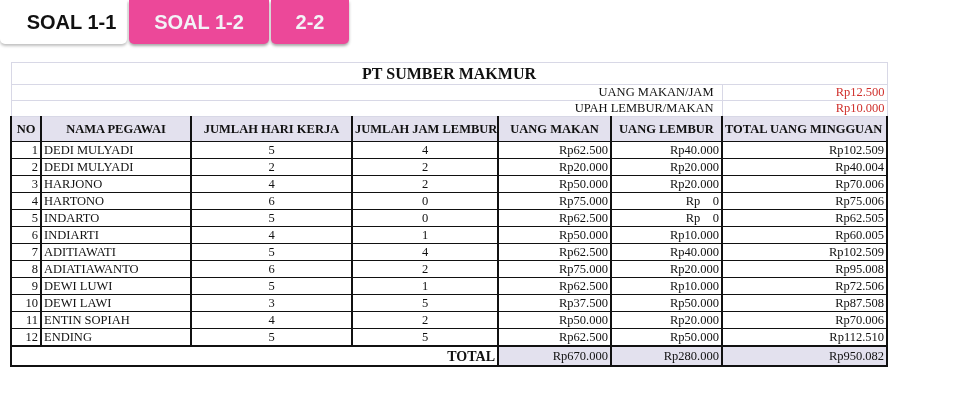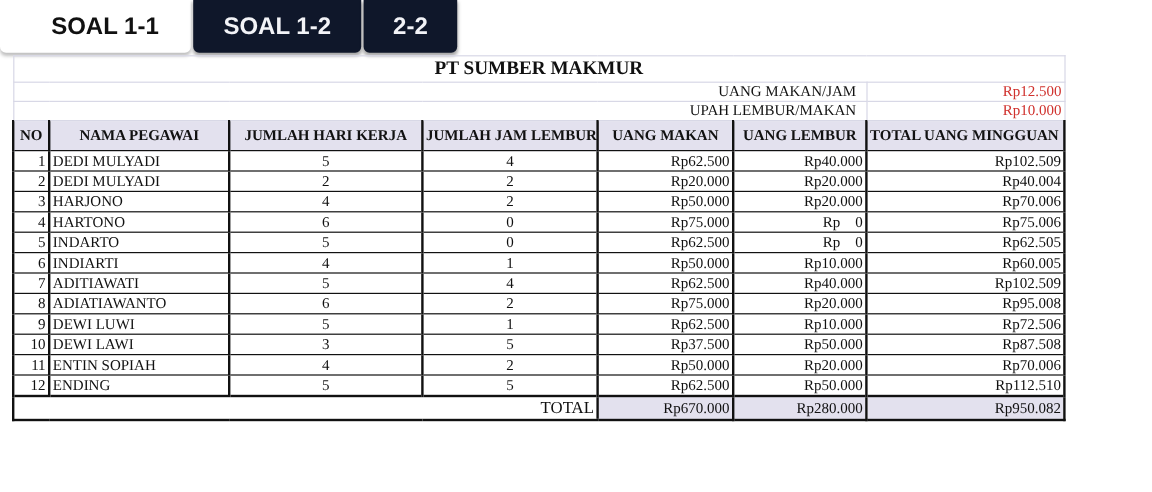--- a/index.html
+++ b/index.html
@@ -4,46 +4,46 @@
 <style>
   html, body { margin: 0; padding: 0; background: #ffffff; }
   body { width: 960px; height: 410px; position: relative; overflow: hidden; font-family: "Liberation Serif", serif; }
 
   .tabs { position: absolute; left: 0; top: 0; height: 46px; display: flex; }
   .tab {
     height: 44px; display: flex; align-items: center; justify-content: center;
     font-family: "Liberation Sans", sans-serif; font-weight: bold; font-size: 20px;
     border-radius: 0 0 5px 5px; box-sizing: border-box; cursor: pointer;
   }
-  .tab.active { background: #ffffff; color: #111; width: 159px; box-shadow: 0 2px 3px rgba(0,0,0,0.25); padding-left: 16px; }
-  .tab.inactive { background: #0f172a; color: #f2f3f7; box-shadow: 0 2px 3px rgba(0,0,0,0.35); margin-left: 2px; }
+  .tab.active { background: #ffffff; color: #111; width: 127px; box-shadow: 0 2px 3px rgba(0,0,0,0.25); padding-left: 16px; }
+  .tab.inactive { background: #ec4899; color: #f2f3f7; box-shadow: 0 2px 3px rgba(0,0,0,0.35); margin-left: 2px; }
   .tab.t2 { width: 140px; }
   .tab.t3 { width: 76px; }
   .tab.t4 { width: 78px; }
 
-  .sheet { position: absolute; left: 10px; top: 46px; width: 876px; }
+  .sheet { position: absolute; left: 10px; top: 62px; width: 876px; }
   table { border-collapse: collapse; table-layout: fixed; width: 876px; }
   td, th { font-family: "Liberation Serif", serif; font-size: 12.5px; line-height: 15px; padding: 0 2px; white-space: nowrap; overflow: hidden; color: #111; }
 
   .title-row td { border: 1px solid #d8d8e6; height: 21px; text-align: center; font-weight: bold; font-size: 16px; }
   .param-row td { height: 15px; border: 1px solid #d8d8e6; }
   .param-label { text-align: right; font-weight: normal; font-size: 12.5px; padding-right: 8px !important; }
   .param-val { text-align: right; color: #d0312d; }
 
   .hdr th { background: #e3e1ee; height: 24px; font-weight: bold; font-size: 12.5px; border: 1px solid #111; border-left: 2px solid #111; border-right: 2px solid #111; text-align: center; overflow: visible; }
   .hdr th.left-edge { border-left: 2px solid #111; }
 
   .body-row td { height: 16px; border: 1px solid #111; border-left: 2px solid #111; border-right: 2px solid #111; }
   .c-no { text-align: right; }
   .c-name { text-align: left; }
   .c-center { text-align: center; }
   .c-right { text-align: right; }
 
   .total-row td { height: 18px; border: 1px solid #111; border-top: 2px solid #111; border-bottom: 2px solid #111; }
-  .total-row td.total-label { text-align: right; font-weight: normal; font-size: 14px; border-left: 2px solid #111; }
+  .total-row td.total-label { text-align: right; font-weight: bold; font-size: 14px; border-left: 2px solid #111; }
   .total-row td.total-val { background: #e3e1ee; text-align: right; border-left: 2px solid #111; border-right: 2px solid #111; }
 </style>
 </head>
 <body>
 
 <div class="tabs">
   <div class="tab active">SOAL 1-1</div>
   <div class="tab inactive t2">SOAL 1-2</div>
   <div class="tab inactive t4">2-2</div>
 </div>

